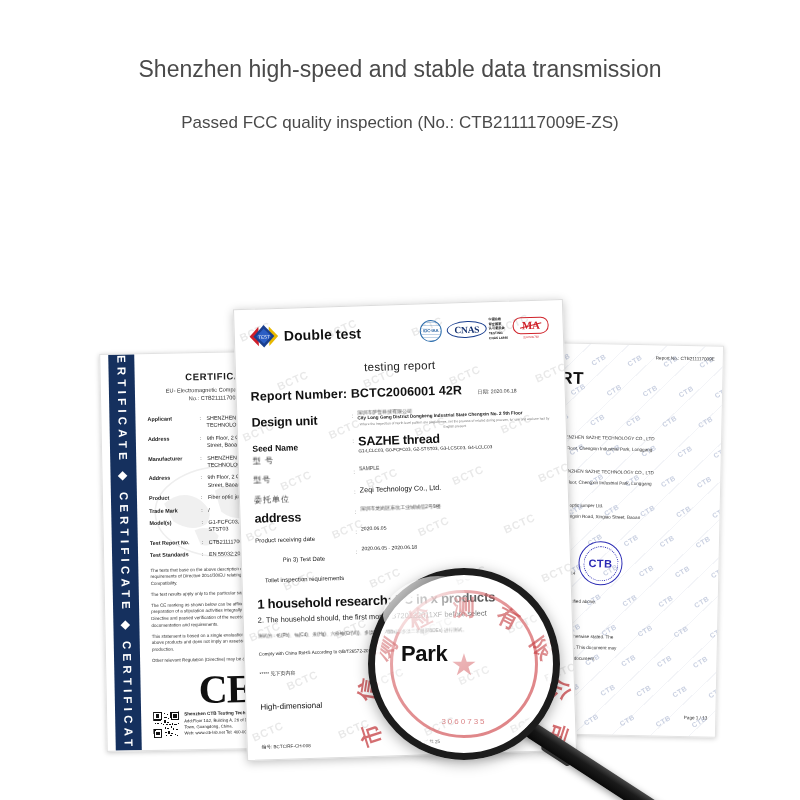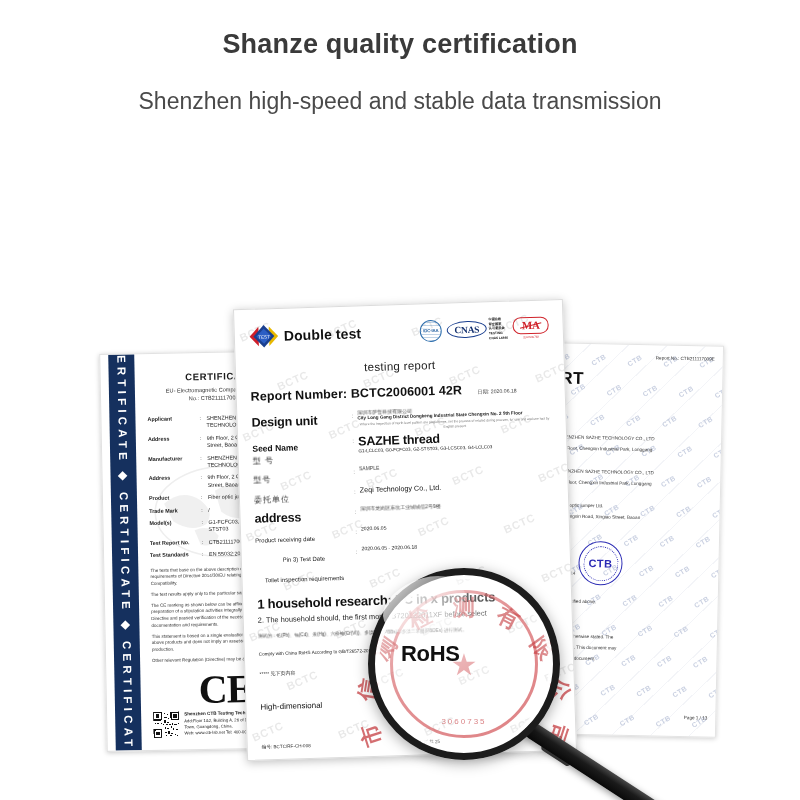--- a/index.html
+++ b/index.html
@@ -277,23 +277,23 @@
   }
   .mag-sub {
     position:absolute; left:26px; top:92px; width:142px;
     font-size:11.5px; color:#111; line-height:1.45; text-align:center;
   }
 </style>
 </head>
 <body>
 
 <div class="header-block">
-  <div class="h-title">Shanze quality certification</div>
   <div class="h-sub">Shenzhen high-speed and stable data transmission</div>
   <div class="bullets">
+    <div class="b-line">Passed FCC quality inspection (No.: CTB211117009E-ZS)</div>
   </div>
 </div>
 
 <div class="stage">
 
   <div class="doc" id="doc-left">
     <div class="cert-bar">
       <div class="cert-bar-txt">CERTIFICATE ◆ CERTIFICATE ◆ CERTIFICATE</div>
     </div>
 
@@ -703,18 +703,18 @@
       <div class="seal-char" style="transform: translate(-50%, -50%) rotate(54deg) translateY(-56px) rotate(0deg);">限</div>
       <div class="seal-char" style="transform: translate(-50%, -50%) rotate(81deg) translateY(-56px) rotate(0deg);">公</div>
       <div class="seal-char" style="transform: translate(-50%, -50%) rotate(108deg) translateY(-56px) rotate(0deg);">司</div>
     </div>
 
   <div class="magnifier">
     <div class="mag-ferrule"></div>
     <div class="mag-handle"></div>
     <div class="mag-lens">
       <div class="mag-content">
-        <div class="mag-chun">RoHS</div>
+        <div class="mag-chun">Park</div>
       </div>
     </div>
   </div>
 
 </div>
 
 </body></html>

